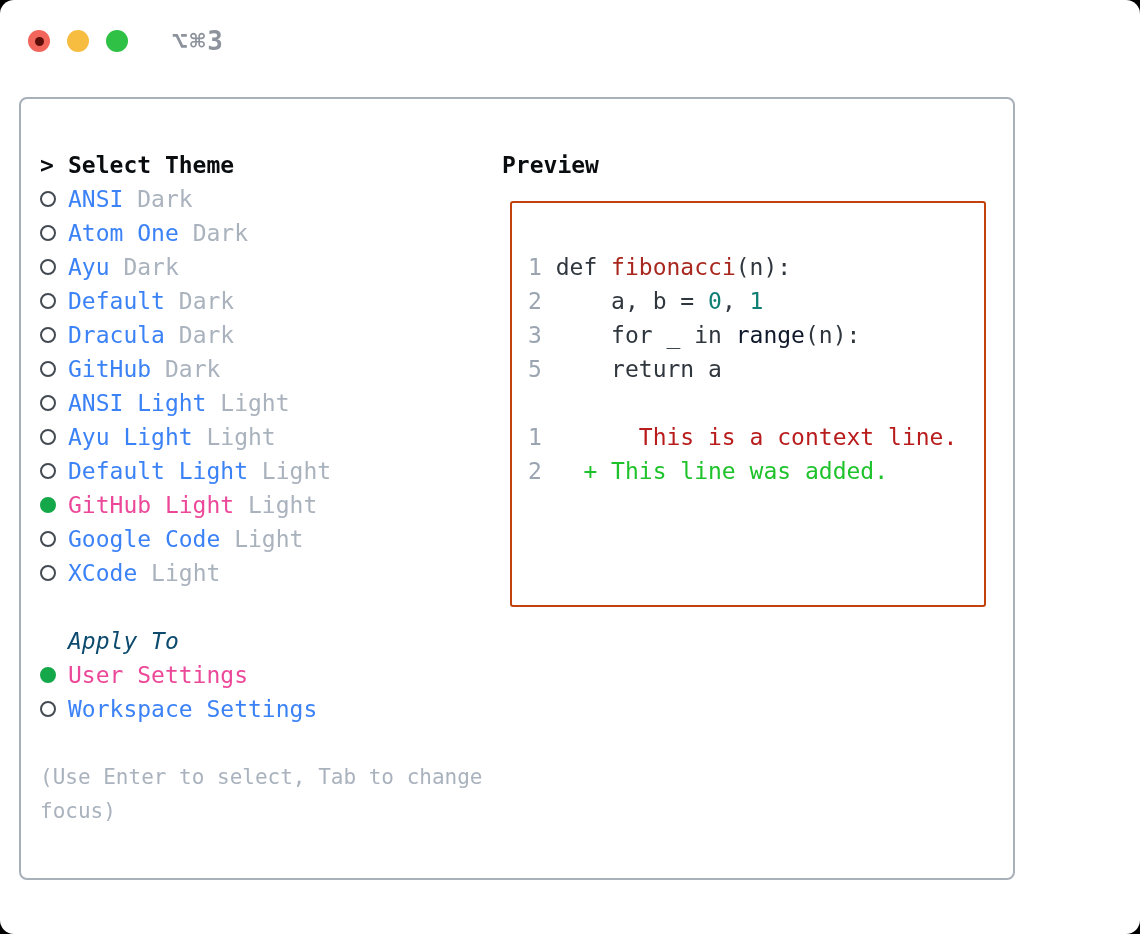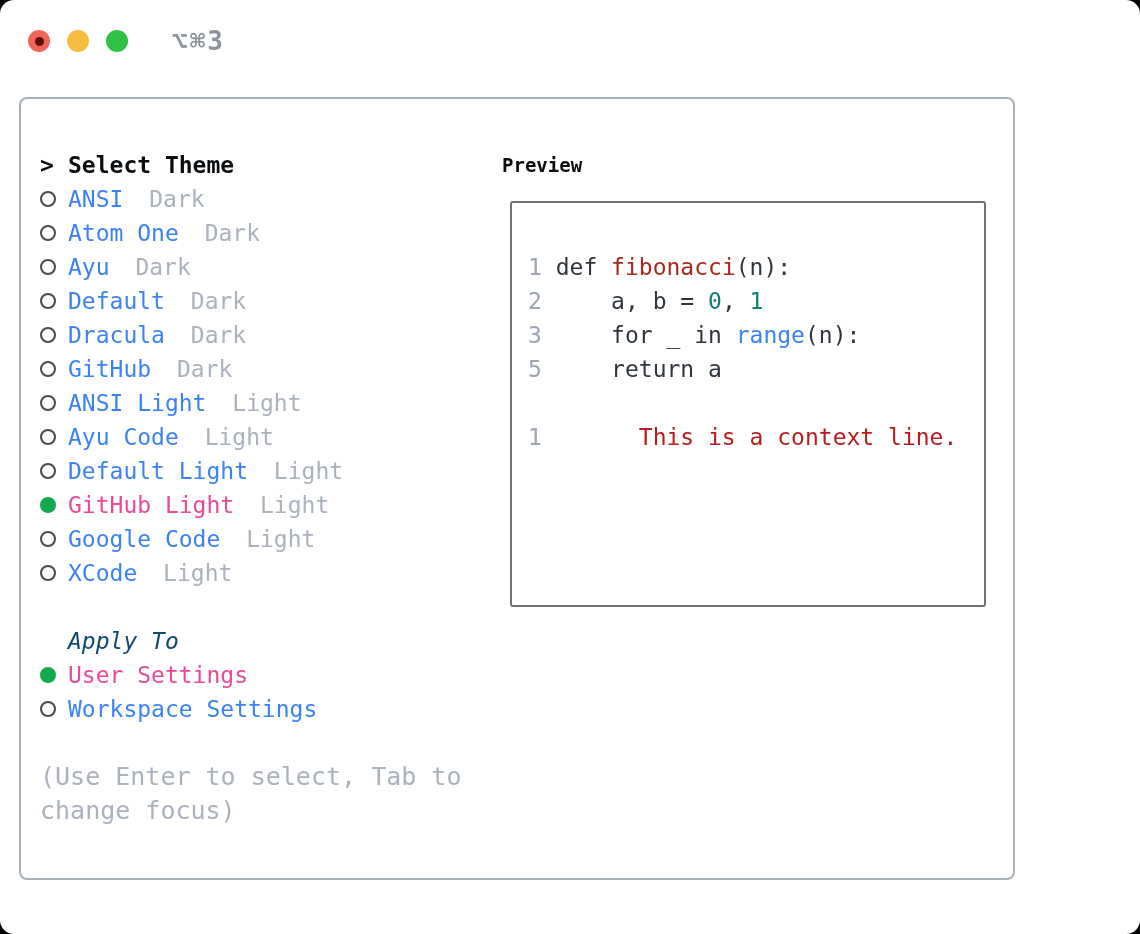--- a/index.html
+++ b/index.html
@@ -43,46 +43,46 @@
   .cell{
     display:inline-flex;width:28px;height:34px;
     align-items:center;flex:none;
   }
   .ring{width:12px;height:12px;border:2px solid #434a52;border-radius:50%;box-sizing:content-box;}
   .ring.sel{background:#14a84a;border-color:#14a84a;}
   .hdr{font-weight:bold;color:#0a0d10;}
   .hdr .cell{font-weight:bold;color:#0a0d10;}
   .nm{color:#3b82f6;}
   .row.sel .nm{color:#ec4899;}
-  .vr{color:#a9b2bd;margin-left:12px;}
+  .vr{color:#a9b2bd;}
   .subhdr{color:#0c4a6e;font-style:italic;}
   .spacer{height:34px;}
   .hint{
     color:#a9b2bd;width:450px;white-space:normal;
-    font-size:25px;line-height:34px;
+    font-size:21px;line-height:34px;
   }
   
   .rightcol{position:absolute;left:481px;top:49px;}
   .pv-title{
-    font-size:19px;line-height:34px;font-weight:bold;color:#0a0d10;
+    font-size:23px;line-height:34px;font-weight:bold;color:#0a0d10;
     white-space:pre;
   }
   .pv-box{
     margin-left:8px;margin-top:19px;
     width:476px;height:406px;box-sizing:border-box;
-    border:2px solid #737373;border-radius:3px;
+    border:2px solid #c2410c;border-radius:3px;
     padding:47px 0 0 16px;
     background:#fff;
   }
   .pline{height:34px;font-size:23px;line-height:34px;white-space:pre;}
   .tk-ln{color:#9aa5b1;}
   .tk-code{color:#2f363d;}
   .tk-fn{color:#a8271e;}
   .tk-num{color:#0e7d72;}
-  .tk-call{color:#3b82f6;margin-top:36px;}
+  .tk-call{color:#0f172a;margin-top:36px;}
   .tk-ctx{color:#b91c1c;}
   .tk-del{color:#c9291c;}
   .tk-add{color:#1ec32b;}
 </style>
 </head>
 <body>
 
 <div class="window">
 
   <div class="titlebar">
@@ -100,21 +100,21 @@
       </div>
 
       <div id="theme-rows">
           <div class="row"><span class="cell"><span class="ring"></span></span><span class="nm">ANSI</span><span class="vr"> Dark</span></div>
           <div class="row"><span class="cell"><span class="ring"></span></span><span class="nm">Atom One</span><span class="vr"> Dark</span></div>
           <div class="row"><span class="cell"><span class="ring"></span></span><span class="nm">Ayu</span><span class="vr"> Dark</span></div>
           <div class="row"><span class="cell"><span class="ring"></span></span><span class="nm">Default</span><span class="vr"> Dark</span></div>
           <div class="row"><span class="cell"><span class="ring"></span></span><span class="nm">Dracula</span><span class="vr"> Dark</span></div>
           <div class="row"><span class="cell"><span class="ring"></span></span><span class="nm">GitHub</span><span class="vr"> Dark</span></div>
           <div class="row"><span class="cell"><span class="ring"></span></span><span class="nm">ANSI Light</span><span class="vr"> Light</span></div>
-          <div class="row"><span class="cell"><span class="ring"></span></span><span class="nm">Ayu Code</span><span class="vr"> Light</span></div>
+          <div class="row"><span class="cell"><span class="ring"></span></span><span class="nm">Ayu Light</span><span class="vr"> Light</span></div>
           <div class="row"><span class="cell"><span class="ring"></span></span><span class="nm">Default Light</span><span class="vr"> Light</span></div>
           <div class="row sel"><span class="cell"><span class="ring sel"></span></span><span class="nm">GitHub Light</span><span class="vr"> Light</span></div>
           <div class="row"><span class="cell"><span class="ring"></span></span><span class="nm">Google Code</span><span class="vr"> Light</span></div>
           <div class="row"><span class="cell"><span class="ring"></span></span><span class="nm">XCode</span><span class="vr"> Light</span></div>
         </div>
 
       <div class="spacer"></div>
 
       <div class="row">
         <span class="cell"></span><span class="subhdr">Apply To</span>
@@ -132,17 +132,18 @@
 
     <div class="rightcol">
       <div class="pv-title">Preview</div>
       <div class="pv-box" id="preview-box">
           <div class="pline"><span class="tk-ln">1</span><span class="tk-code"> def </span><span class="tk-fn">fibonacci</span><span class="tk-code">(n):</span></div>
           <div class="pline"><span class="tk-ln">2</span><span class="tk-code">     a, b = </span><span class="tk-num">0</span><span class="tk-code">, </span><span class="tk-num">1</span></div>
           <div class="pline"><span class="tk-ln">3</span><span class="tk-code">     for _ in </span><span class="tk-call">range</span><span class="tk-code">(n):</span></div>
           <div class="pline"><span class="tk-ln">5</span><span class="tk-code">     return a</span></div>
           <div class="pline"></div>
           <div class="pline"><span class="tk-ln">1</span><span class="tk-ctx">       This is a context line.</span></div>
+          <div class="pline"><span class="tk-ln">2</span><span class="tk-add">   + This line was added.</span></div>
         </div>
     </div>
 
   </div>
 </div>
 
 </body></html>

